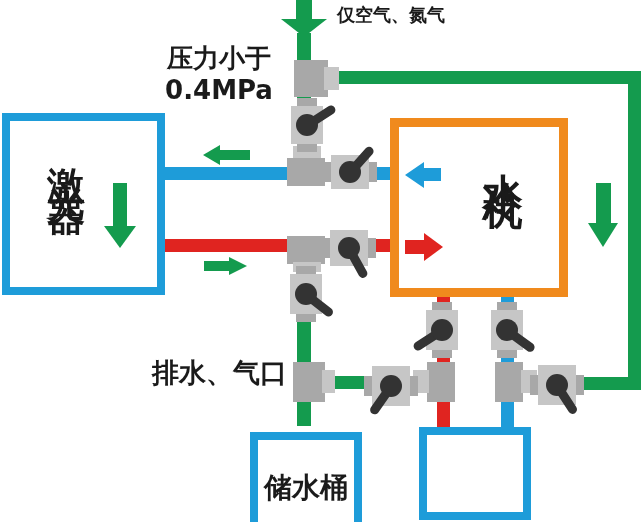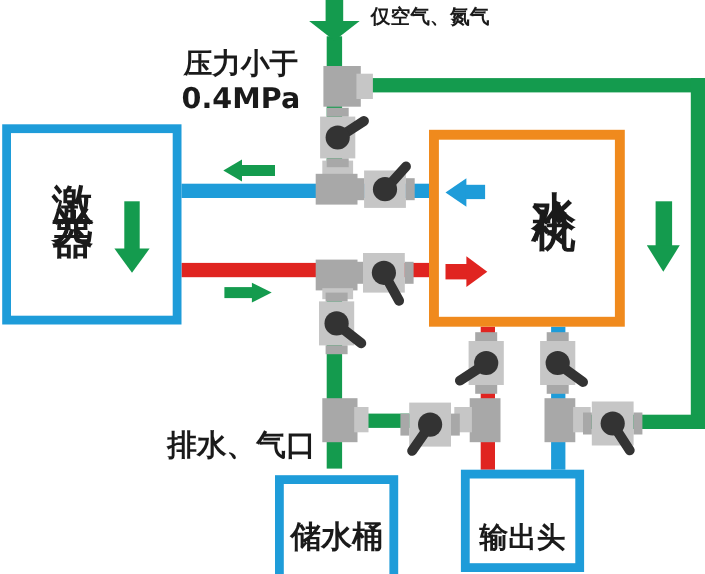--- a/index.html
+++ b/index.html
@@ -157,24 +157,23 @@
     </div>
   </div>
 
   <div class="node blue-box center-flex" style="left:250px;top:432px;width:112px;height:112px;">
     <span class="caption" style="position:static;font-size:28px;">储水桶</span>
   </div>
 
   <div class="node blue-box center-flex" style="left:419px;top:427px;width:112px;height:93px;">
     <span style="font-size:26px;line-height:30px;font-weight:600;">
       <br>
-      <span>输出头</span>
     </span>
   </div>
 
   <div class="caption" style="left:158px;top:1px;width:122px;text-align:center;font-size:26px;line-height:32px;margin-top:41px;">
     <span>压力小于</span><br>
     <span>0.4MPa</span>
   </div>
   <div class="caption" style="left:337px;top:3px;font-size:18px;">仅空气、氮气</div>
-  <div class="caption" style="left:152px;top:387px;font-size:27px;">排水、气口</div>
+  <div class="caption" style="left:152px;top:355px;font-size:27px;">排水、气口</div>
 
 </div>
 
 </body></html>

